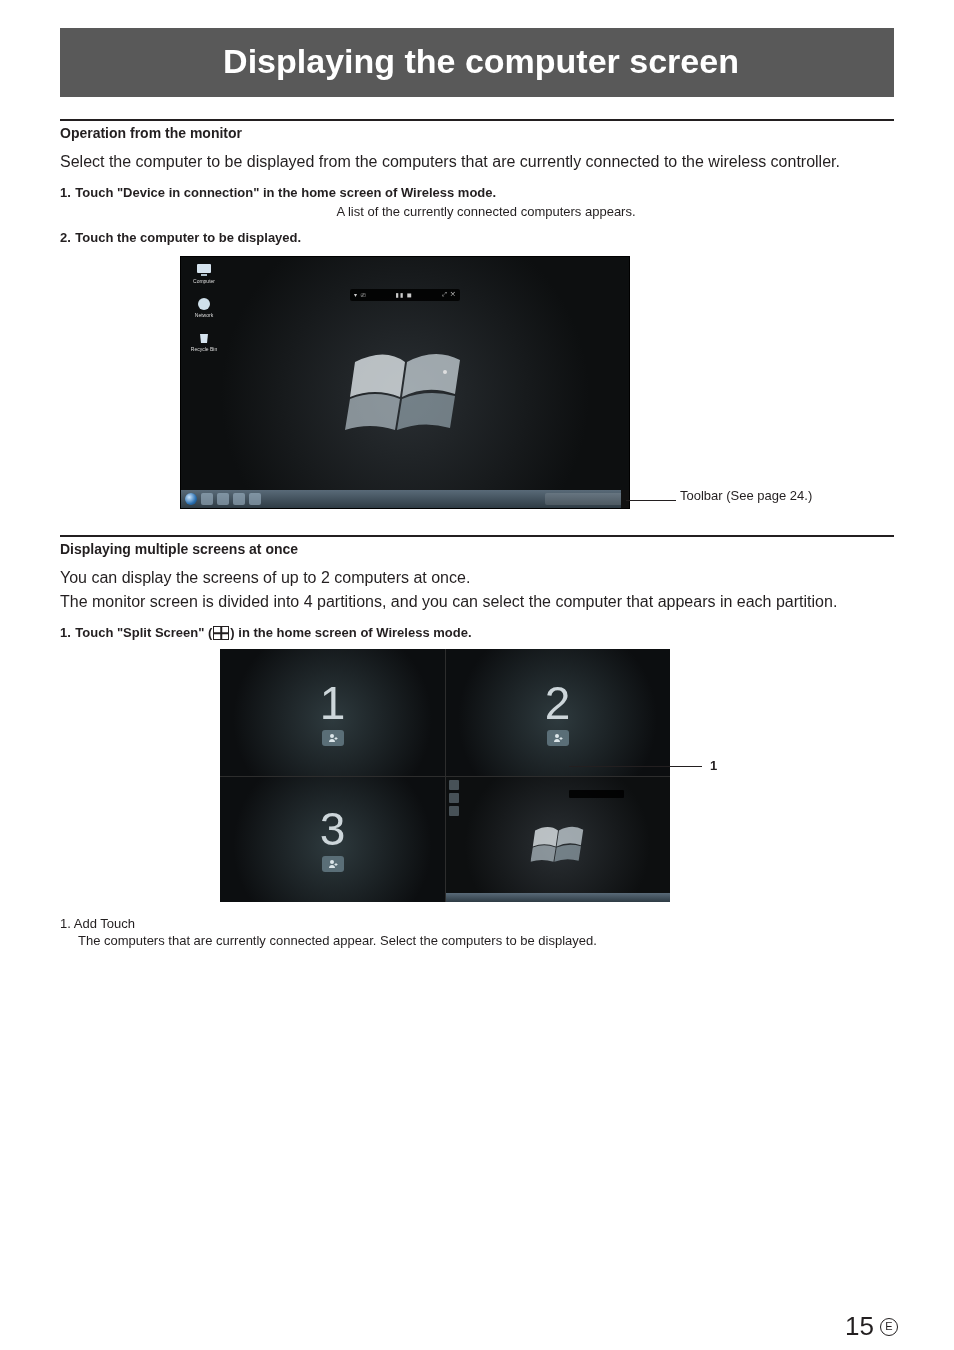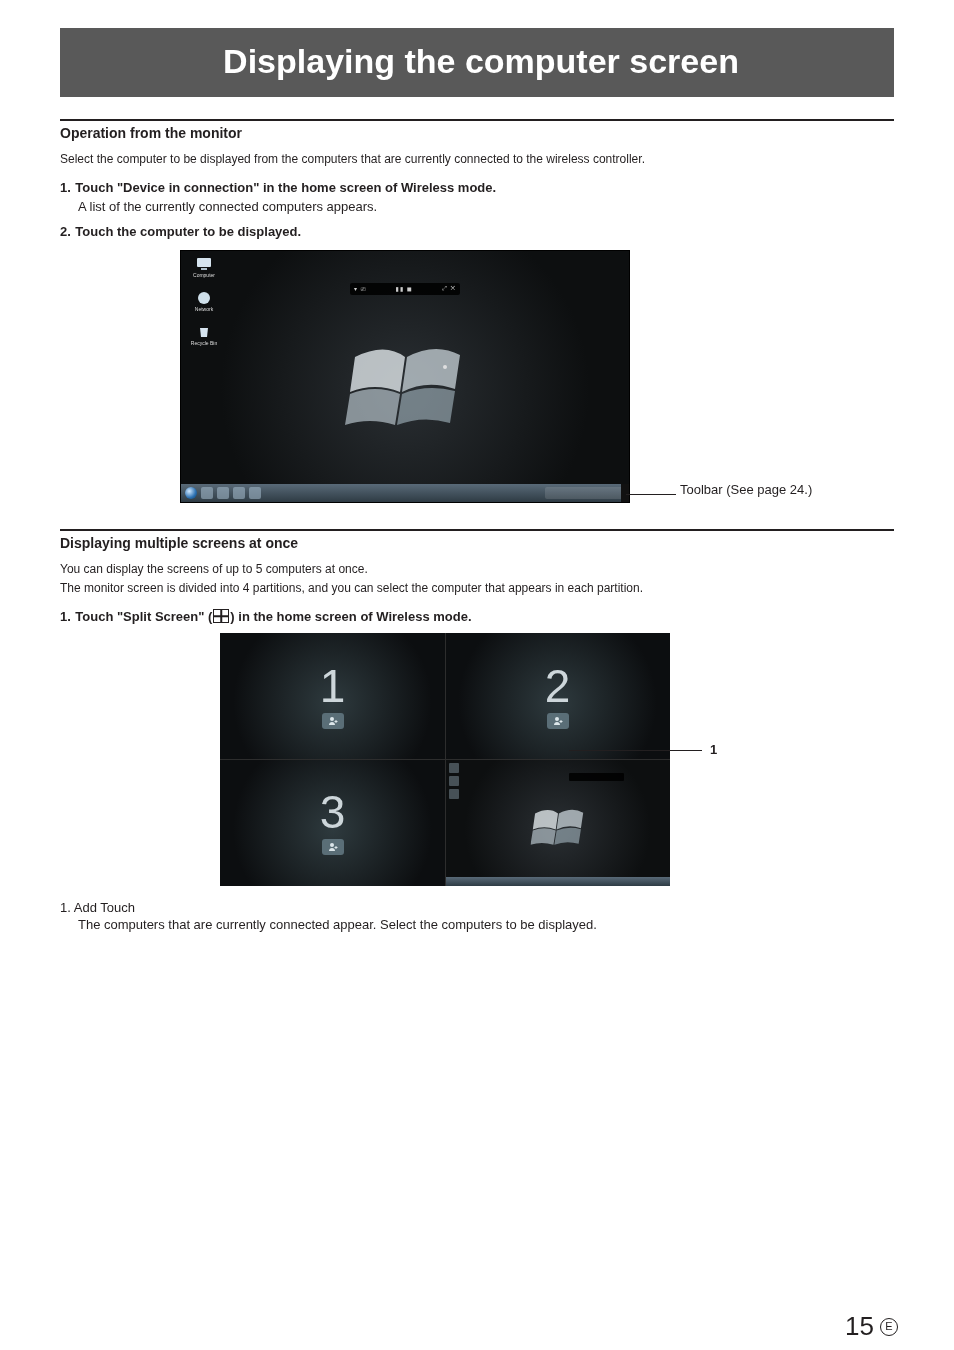--- a/index.html
+++ b/index.html
@@ -14,26 +14,26 @@
     font-size: 34px;
     font-weight: bold;
     padding: 14px 0 16px 8px;
     font-family: Arial, Helvetica, sans-serif;
   }
 
   .content { margin: 0 60px; }
 
   .h2rule { border-top: 2px solid #231f20; margin-top: 22px; }
   .h2 { font-size: 14px; font-weight: bold; margin-top: 4px; }
-  .intro { font-size: 12px; margin-top: 10px; line-height: 1.4; }
+  .intro { font-size: 16px; margin-top: 10px; line-height: 1.4; }
   .ol { margin-top: 10px; }
   .ol-item { margin-top: 6px; }
   .step-num { font-size: 13px; font-weight: bold; display: inline; }
   .step-bold { font-size: 13px; font-weight: bold; display: inline; }
-  .step-sub { font-size: 13px; margin-left: 18px; margin-top: 2px; line-height: 1.4; }
+  .step-sub { font-size: 13px; margin-left: 18px; margin-top: 2px; line-height: 1.4; text-align: center; }
 
   
   .shot1-wrap { position: relative; margin: 10px 0 0 120px; width: 700px; }
   .shot1 {
     width: 450px; height: 253px;
     background: radial-gradient(circle at 50% 55%, #2a2f33 0%, #0d0f10 70%);
     position: relative; overflow: hidden;
     border: 1px solid #000;
   }
   .shot1 .deskicon { position: absolute; left: 8px; width: 30px; text-align: center; }
@@ -162,21 +162,21 @@
           <div class="tray"></div>
         </div>
         <div class="handle"></div>
       </div>
       <div class="callout1-line"></div>
       <div class="callout1-text">Toolbar (See page 24.)</div>
     </div>
 
     <div class="h2rule" style="margin-top:26px;"></div>
     <div class="h2">Displaying multiple screens at once</div>
-    <div class="intro">You can display the screens of up to 5 computers at once.</div>
+    <div class="intro">You can display the screens of up to 2 computers at once.</div>
     <div class="intro" style="margin-top:2px;">The monitor screen is divided into 4 partitions, and you can select the computer that appears in each partition.</div>
 
     <div class="ol">
       <div class="ol-item">
         <span class="step-num">1.</span>
         <span class="step-bold">Touch "Split Screen" (</span><span class="split-icon"></span><span class="step-bold">) in the home screen of Wireless mode.</span>
       </div>
     </div>
 
     <div class="shot2-wrap">

